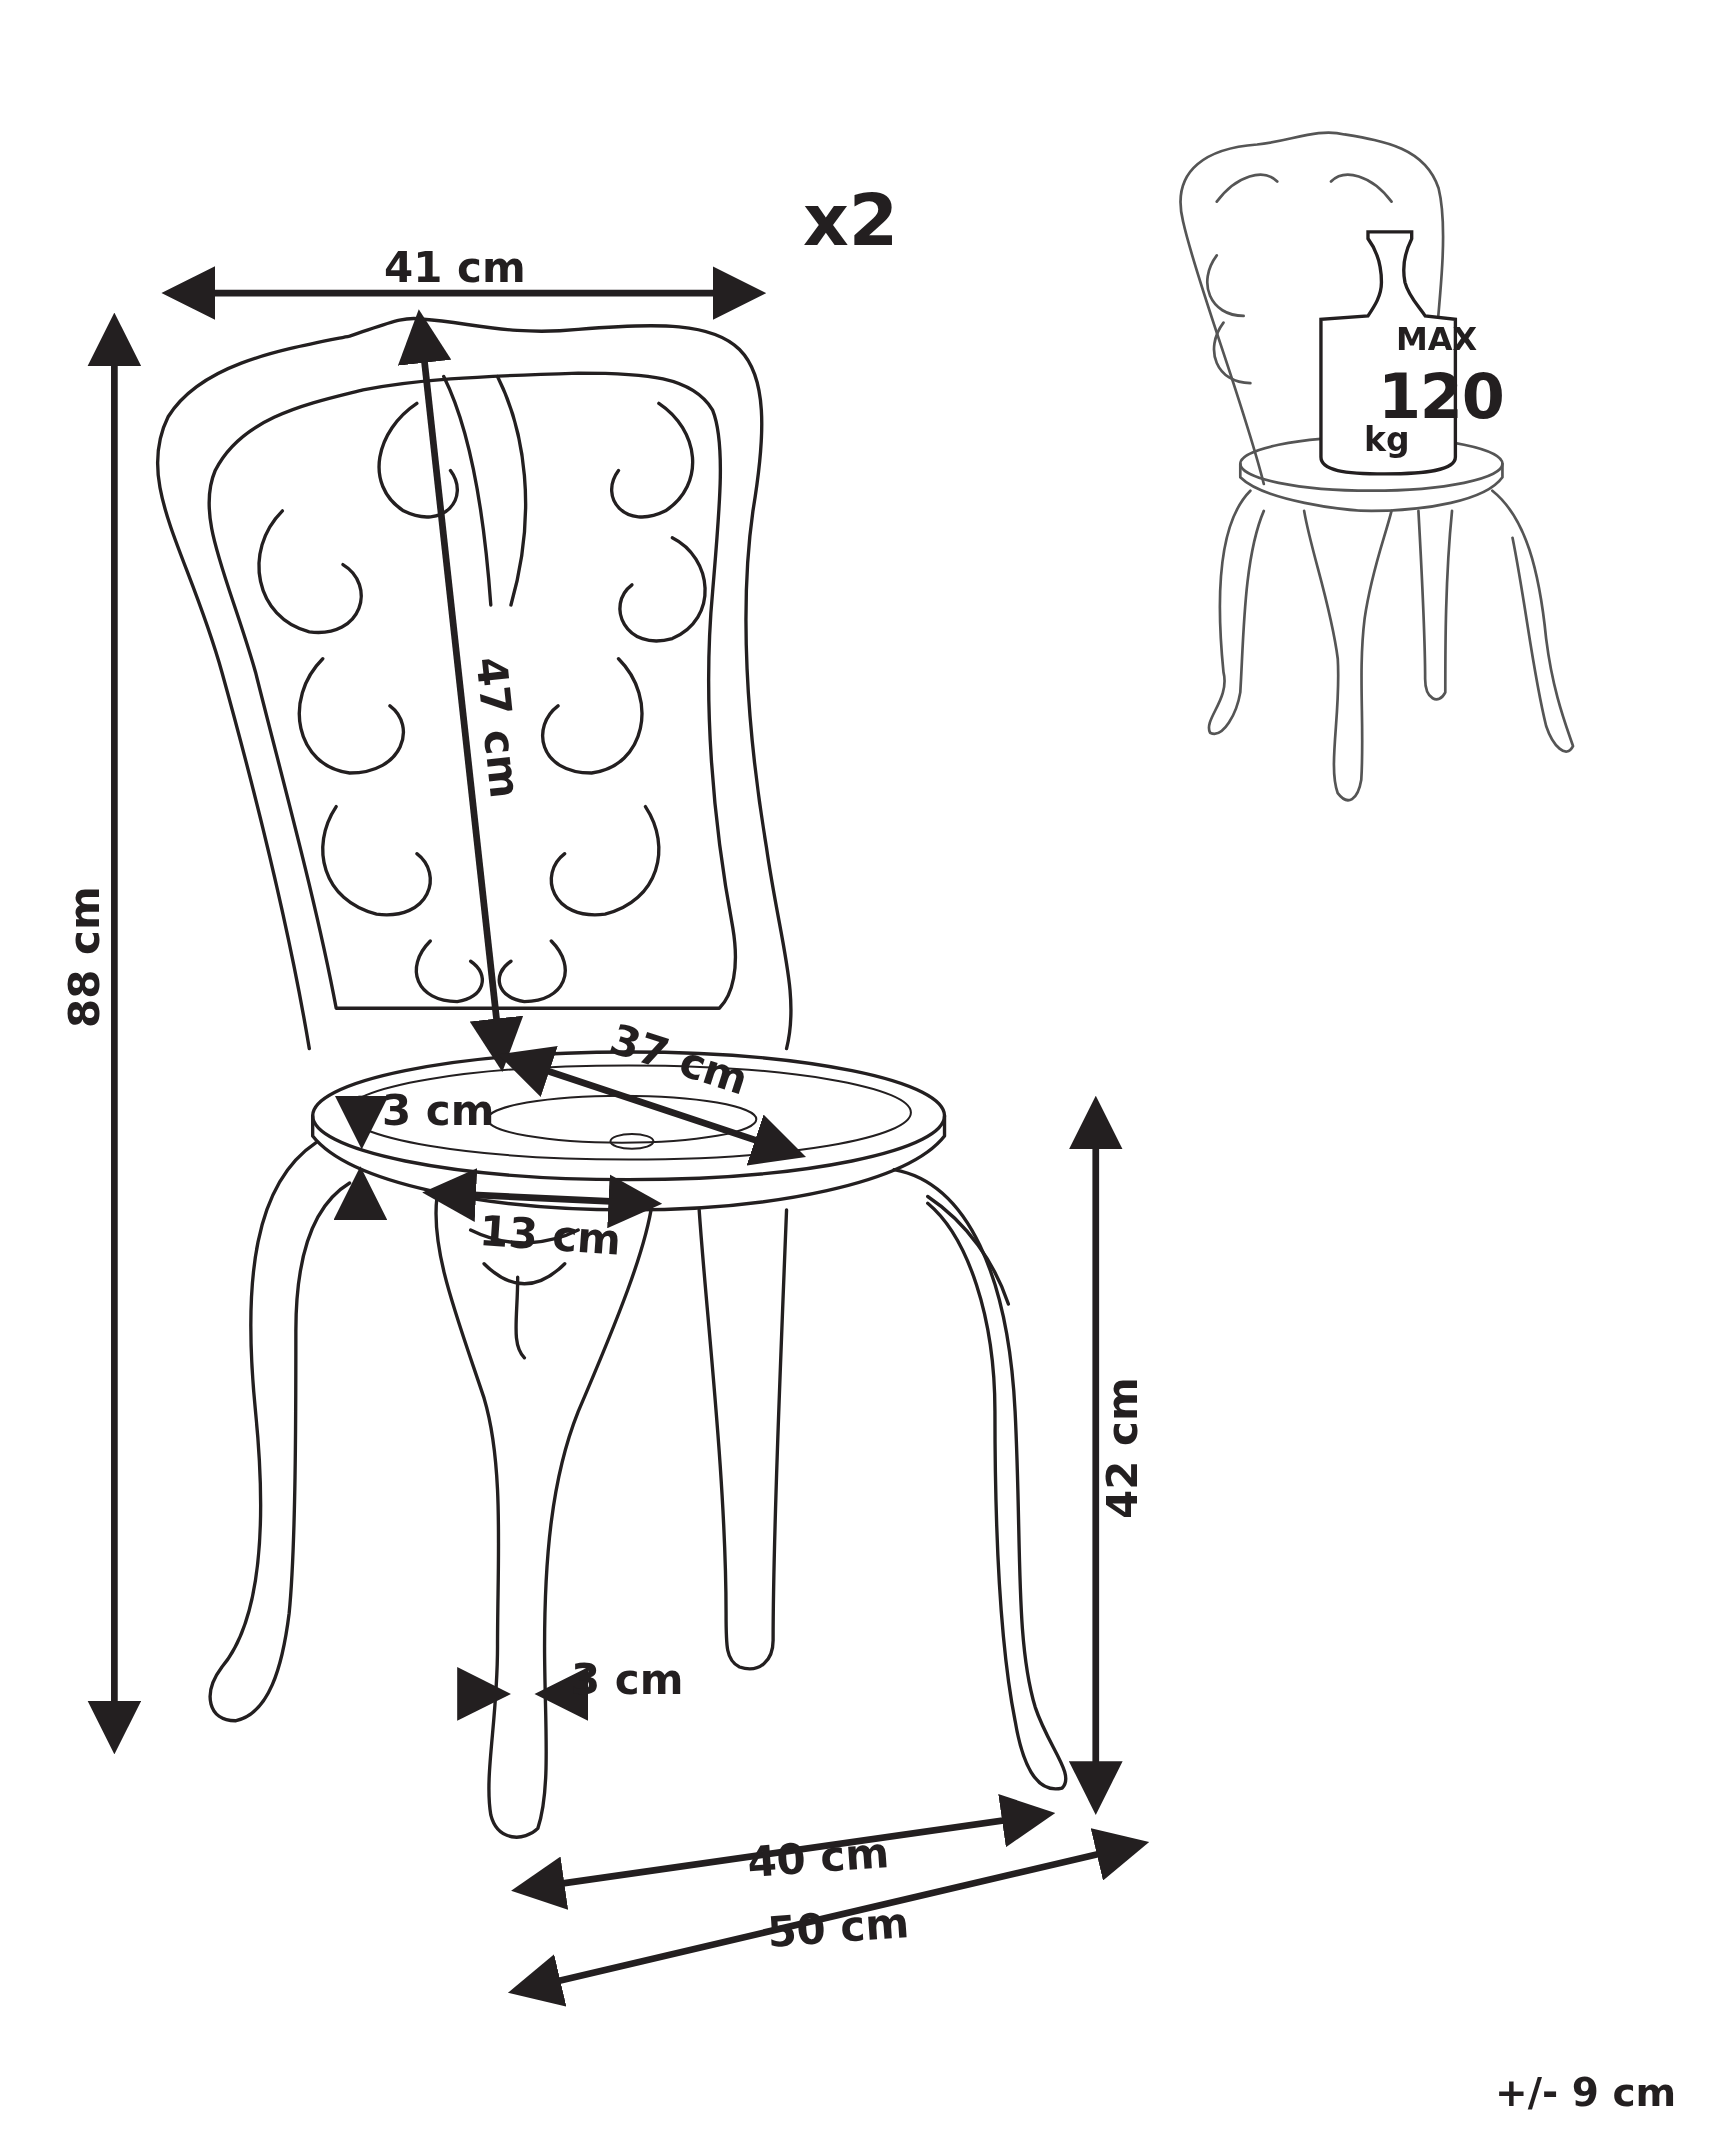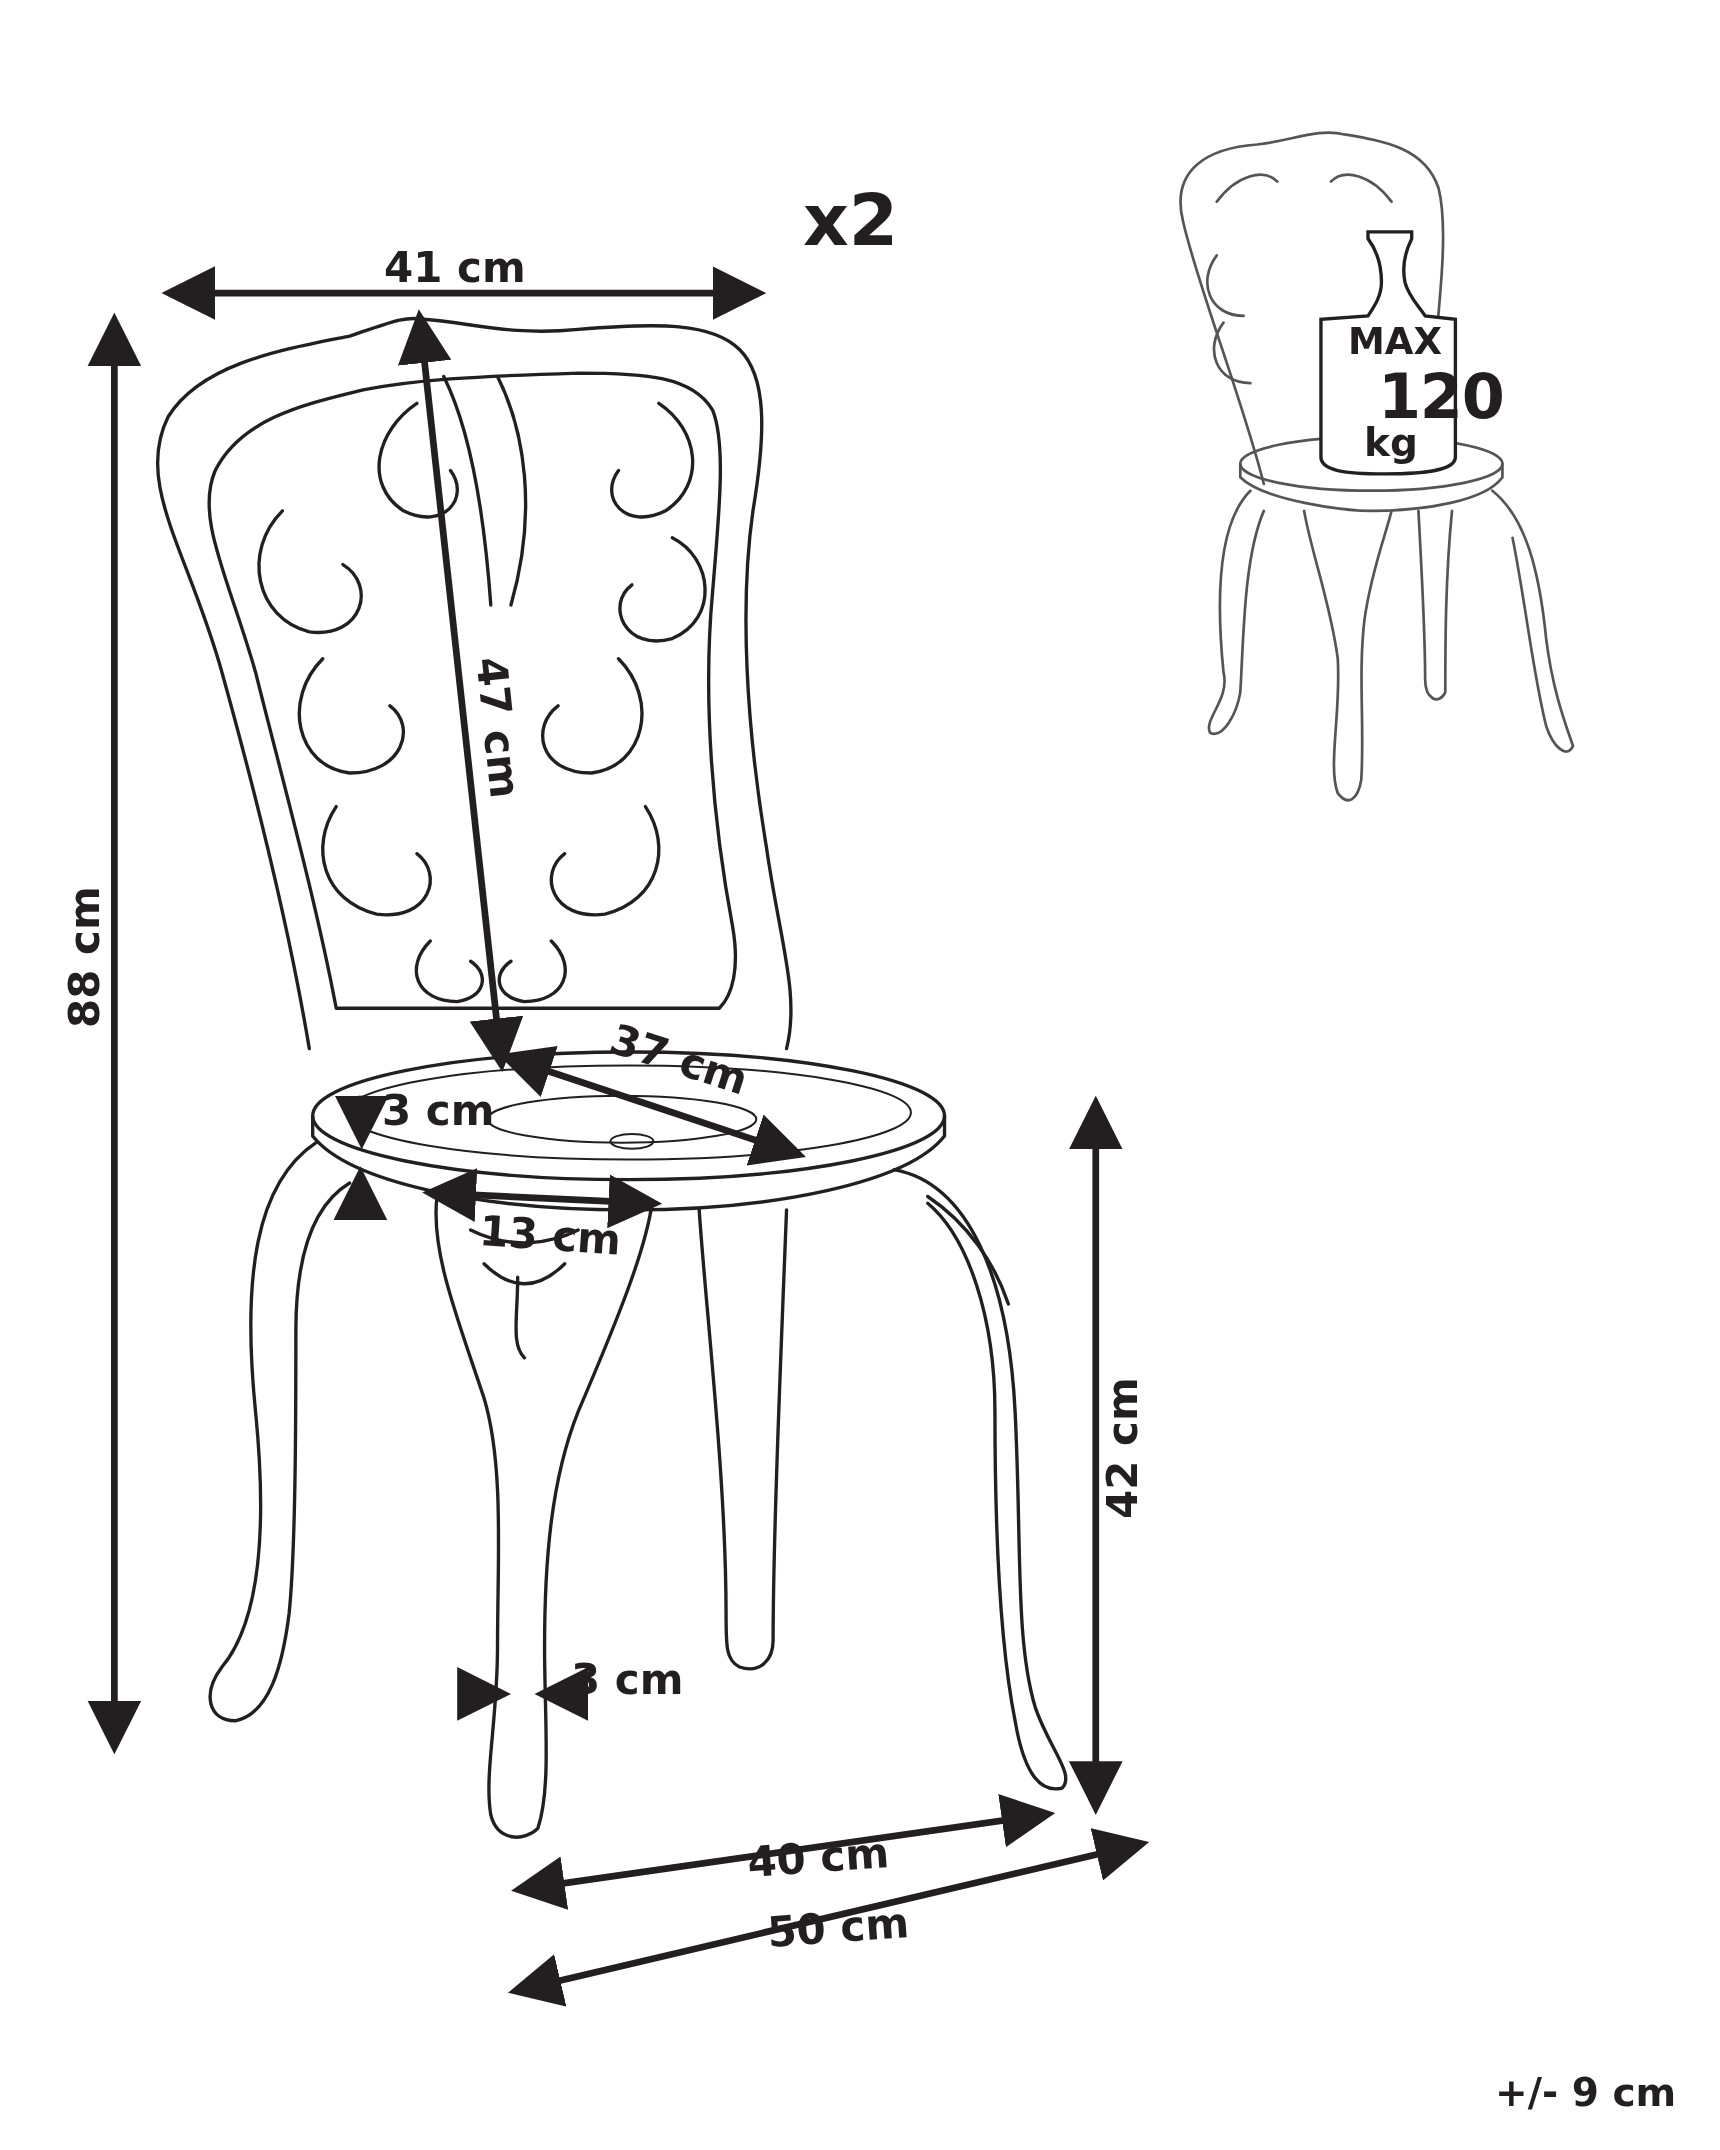--- a/index.html
+++ b/index.html
@@ -2,23 +2,23 @@
 <html style="font-size:10.8px"><head>
 <meta charset="utf-8">
 <style>
   html,body{margin:0;padding:0;background:#ffffff;}
   body{width:1721px;height:2151px;position:relative;overflow:hidden;font-family:"DejaVu Sans","Liberation Sans",sans-serif;}
   .stage{position:absolute;left:0;top:0;width:1721px;height:2151px;}
   .lbl{position:absolute;color:#231f20;font-weight:bold;font-family:"DejaVu Sans","Liberation Sans",sans-serif;white-space:nowrap;line-height:1;}
   .dim{font-size:42px;}
   .qty{font-size:71px;}
   .tol{font-size:39px;}
-  .badge-max{font-size:37px;}
+  .badge-max{font-size:32px;margin-left:48px;}
   .badge-num{font-size:62px;letter-spacing:-1.3px;margin-left:44px;}
-  .badge-unit{font-size:39px;}
+  .badge-unit{font-size:33px;}
   svg{position:absolute;left:0;top:0;}
 </style>
 </head>
 <body>
 
 <div class="stage">
 
   <svg width="1721" height="2151" viewBox="0 0 2560 3200">
     <defs>
       <marker id="ah" markerWidth="8" markerHeight="8" refX="6" refY="4" orient="auto-start-reverse" markerUnits="strokeWidth">

